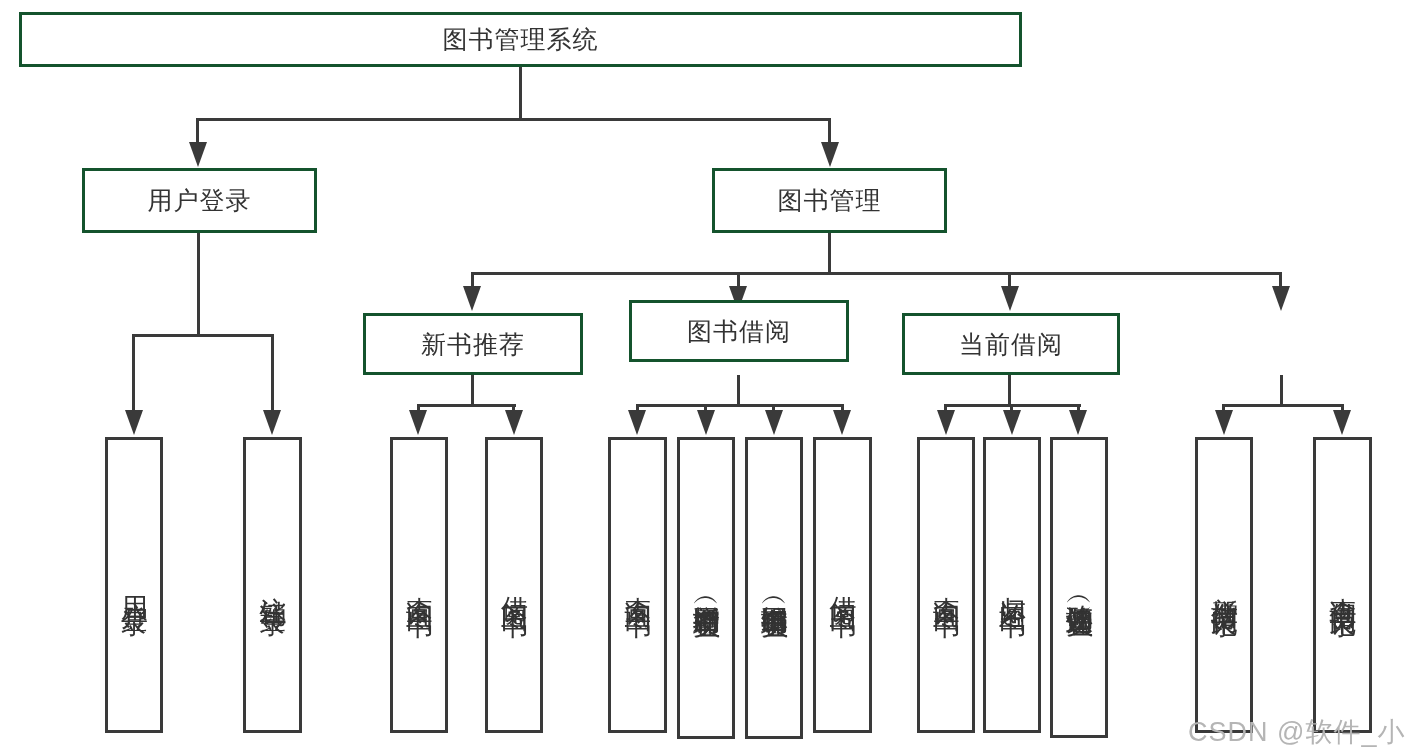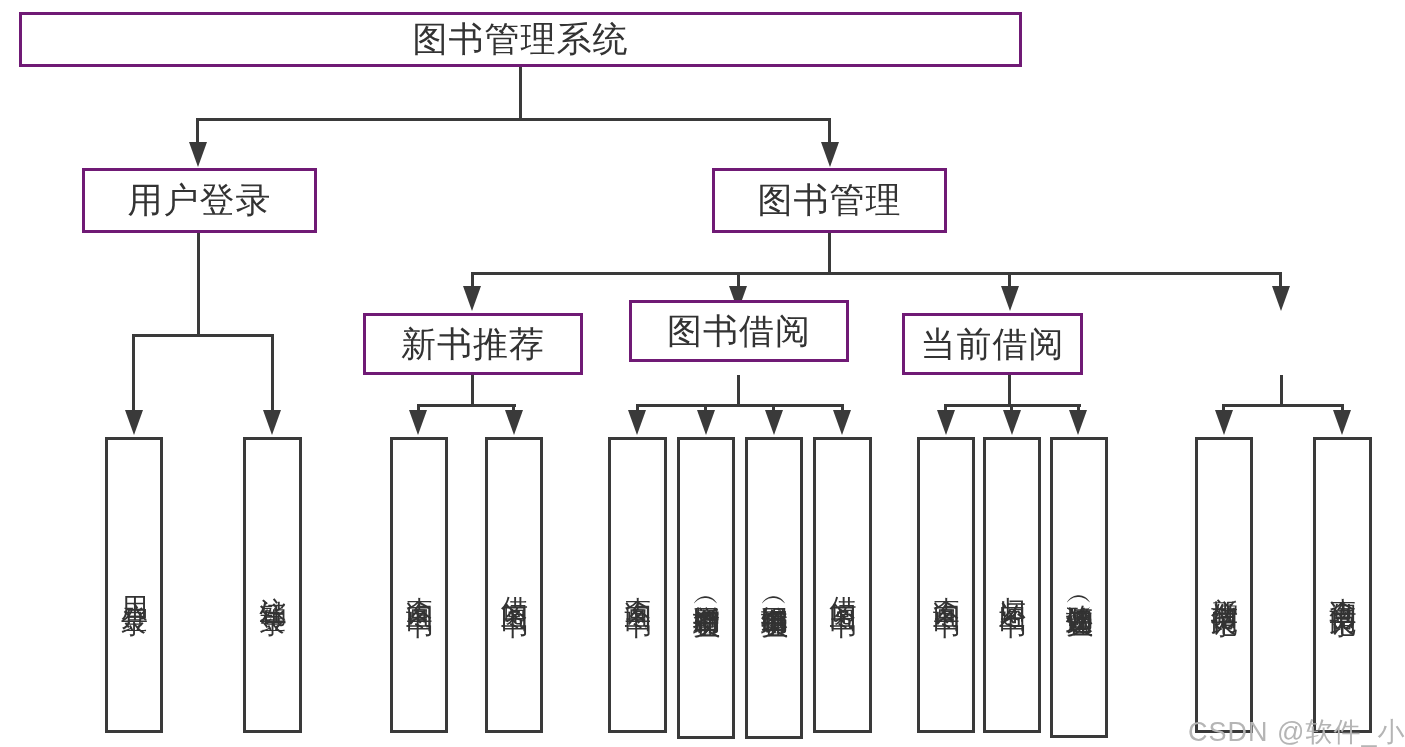--- a/index.html
+++ b/index.html
@@ -1,23 +1,23 @@
 <!DOCTYPE html>
 <html><head>
 <meta charset="utf-8">
 <style>
   html,body{margin:0;padding:0;background:#fff;}
   #stage{
     position:relative;width:1405px;height:747px;background:#ffffff;
     font-family:"Liberation Sans","DejaVu Sans",sans-serif;overflow:hidden;
   }
   .box{
-    position:absolute;box-sizing:border-box;border:3px solid #701a75;background:#fff;
+    position:absolute;box-sizing:border-box;border:3px solid #14532d;background:#fff;
     display:flex;align-items:center;justify-content:center;
-    font-size:35px;color:#333;letter-spacing:1px;white-space:nowrap;
+    font-size:25px;color:#333;letter-spacing:1px;white-space:nowrap;
   }
   .leaf{
     position:absolute;box-sizing:border-box;border:3px solid #3a3a3a;background:#fff;
     display:flex;align-items:center;justify-content:center;
     writing-mode:vertical-rl;text-orientation:mixed;
     font-size:27px;color:#333;letter-spacing:5px;line-height:1;
   }
   .leaf.tight{letter-spacing:1px;}
   .vl{position:absolute;width:3px;background:#3a3a3a;}
   .hl{position:absolute;height:3px;background:#3a3a3a;}
@@ -93,21 +93,21 @@
   <div class="ar" style="left:1215px;top:410px;"></div>
   <div class="ar" style="left:1333px;top:410px;"></div>
 
   <div class="box" style="left:19px;top:12px;width:1003px;height:55px;">图书管理系统</div>
 
   <div class="box" style="left:82px;top:168px;width:235px;height:65px;">用户登录</div>
   <div class="box" style="left:363px;top:313px;width:220px;height:62px;">新书推荐</div>
 
   <div class="box" style="left:712px;top:168px;width:235px;height:65px;">图书管理</div>
   <div class="box" style="left:629px;top:300px;width:220px;height:62px;">图书借阅</div>
-  <div class="box" style="left:902px;top:313px;width:181px;height:62px;">当前借阅</div>
+  <div class="box" style="left:902px;top:313px;width:218px;height:62px;">当前借阅</div>
 
   <div class="leaf" style="left:105px;top:437px;width:58px;height:296px;">用户登录</div>
   <div class="leaf" style="left:243px;top:437px;width:59px;height:296px;">注销登录</div>
 
   <div class="leaf" style="left:390px;top:437px;width:58px;height:296px;">查询图书</div>
   <div class="leaf" style="left:485px;top:437px;width:58px;height:296px;">借阅图书</div>
 
   <div class="leaf" style="left:608px;top:437px;width:59px;height:296px;">查询图书</div>
   <div class="leaf tight" style="left:677px;top:437px;width:58px;height:302px;">新增图书（管理员）</div>
   <div class="leaf tight" style="left:745px;top:437px;width:58px;height:302px;">编辑图书（管理员）</div>

